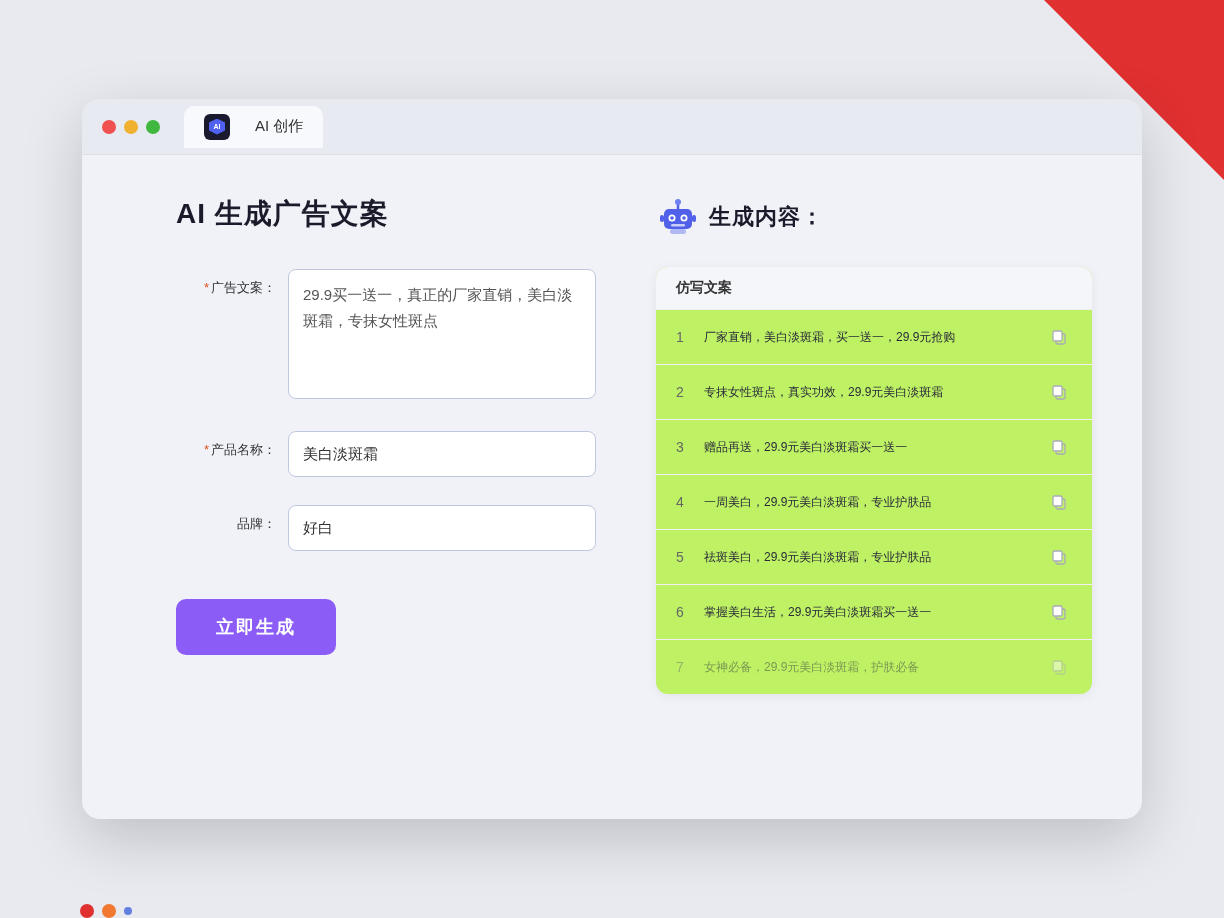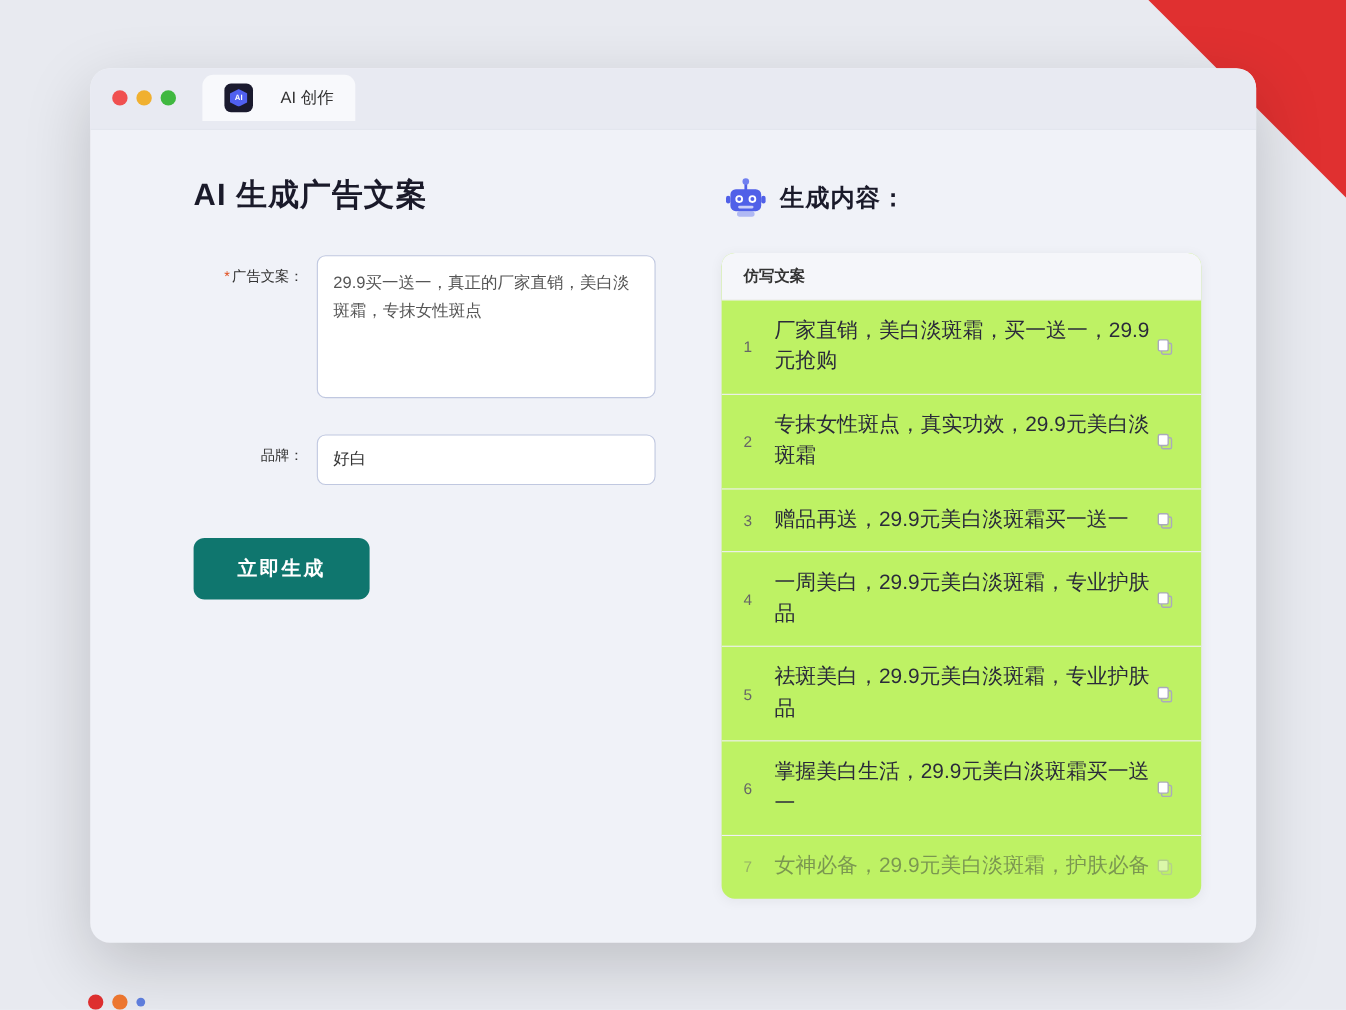--- a/index.html
+++ b/index.html
@@ -175,21 +175,21 @@
       border: 1.5px solid #c0c8e0;
       border-radius: 8px;
       padding: 0 14px;
       font-size: 15px;
       color: #333;
       background: white;
       font-family: inherit;
     }
 
     .generate-btn {
-      background: #0f766e;
+      background: #8b5cf6;
       color: white;
       border: none;
       border-radius: 10px;
       padding: 16px 40px;
       font-size: 18px;
       font-weight: 600;
       cursor: pointer;
       margin-top: 20px;
       letter-spacing: 2px;
       font-family: inherit;
@@ -257,21 +257,21 @@
 
     .row-num {
       width: 28px;
       font-size: 14px;
       color: #666;
       flex-shrink: 0;
     }
 
     .row-text {
       flex: 1;
-      font-size: 19px;
+      font-size: 12px;
       color: #2a2a3a;
       line-height: 1.5;
     }
 
     .copy-icon {
       width: 26px;
       height: 26px;
       display: flex;
       align-items: center;
       justify-content: center;
@@ -321,20 +321,28 @@
       <div class="form-row">
         <div class="form-label">
           <span class="required">*</span><span>广告文案：</span>
         </div>
         <div class="form-input-wrap">
           <textarea class="form-field" style="">29.9买一送一，真正的厂家直销，美白淡斑霜，专抹女性斑点</textarea>
         </div>
       </div>
 
       
+      <div class="form-row">
+        <div class="form-label">
+          <span class="required">*</span><span>产品名称：</span>
+        </div>
+        <div class="form-input-wrap">
+          <input class="form-field" type="text" value="美白淡斑霜" style="">
+        </div>
+      </div>
 
       
       <div class="form-row">
         <div class="form-label">品牌：</div>
         <div class="form-input-wrap">
           <input class="form-field" type="text" value="好白" style="">
         </div>
       </div>
 
       <button class="generate-btn">立即生成</button>

